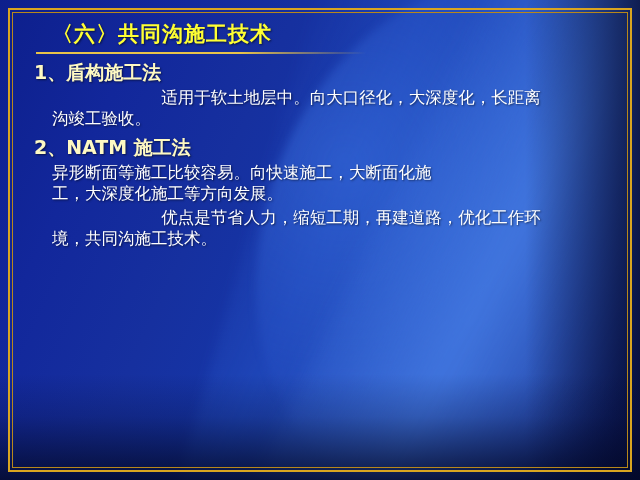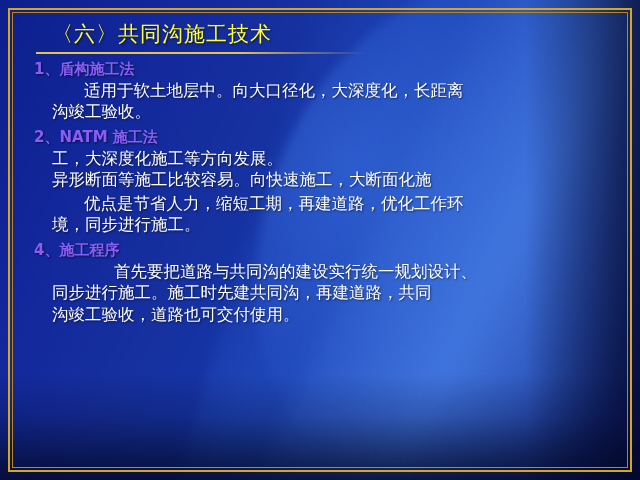--- a/index.html
+++ b/index.html
@@ -89,50 +89,50 @@
   .content {
     position: absolute;
     left: 26px;
     top: 18px;
     right: 22px;
     bottom: 14px;
   }
   .title {
     color: #ffff33;
     font-size: 21px;
-    font-weight: normal;
+    font-weight: bold;
     letter-spacing: 1px;
     padding-left: 26px;
     padding-top: 2px;
     text-shadow: 1px 1px 2px rgba(0,0,0,0.6);
     white-space: nowrap;
   }
   .title-rule {
     height: 2px;
     background: linear-gradient(to right, #e8c34a 0%, #e8c34a 62%, rgba(232,195,74,0) 100%);
     margin: 4px 0 6px 10px;
     width: 330px;
   }
   .heading {
-    color: #8b5cf6;
-    font-size: 15px;
+    color: #fef9c3;
+    font-size: 19px;
     font-weight: bold;
     margin: 5px 0 1px 8px;
     text-shadow: 1px 1px 2px rgba(0,0,0,0.55);
     white-space: nowrap;
   }
   .body {
     color: #ffffff;
     font-size: 16.5px;
     line-height: 1.30;
     margin: 0 0 2px 26px;
     text-shadow: 1px 1px 2px rgba(0,0,0,0.55);
   }
   .body p { margin: 0; }
-  .body p.first { text-indent: 32px; }
+  .body p.first { text-indent: 32px; text-align: center; }
 </style>
 </head>
 <body>
 
 <div class="slide">
   <div class="bg-base"></div>
   <div class="bg-curve"></div>
   <div class="bg-sweep1"></div>
   <div class="bg-sweep2"></div>
   <div class="bg-right-dark"></div>
@@ -150,35 +150,27 @@
       <div class="heading">1、盾构施工法</div>
       <div class="body">
         <p class="first">适用于软土地层中。向大口径化，大深度化，长距离</p>
         <p>沟竣工验收。</p>
       </div>
     </div>
 
     <div>
       <div class="heading">2、NATM 施工法</div>
       <div class="body">
+        <p>异形断面等施工比较容易。向快速施工，大断面化施</p>
         <p>工，大深度化施工等方向发展。</p>
-        <p>异形断面等施工比较容易。向快速施工，大断面化施</p>
       </div>
     </div>
 
     <div>
       <div class="body">
         <p class="first">优点是节省人力，缩短工期，再建道路，优化工作环</p>
-        <p>境，同步进行施工。</p>
+        <p>境，共同沟施工技术。</p>
       </div>
     </div>
 
-    <div>
-      <div class="heading">4、施工程序</div>
-      <div class="body">
-        <p class="first" style="text-indent:62px">首先要把道路与共同沟的建设实行统一规划设计、</p>
-        <p>同步进行施工。施工时先建共同沟，再建道路，共同</p>
-        <p>沟竣工验收，道路也可交付使用。</p>
-      </div>
-    </div>
 
   </div>
 </div>
 
 </body></html>

